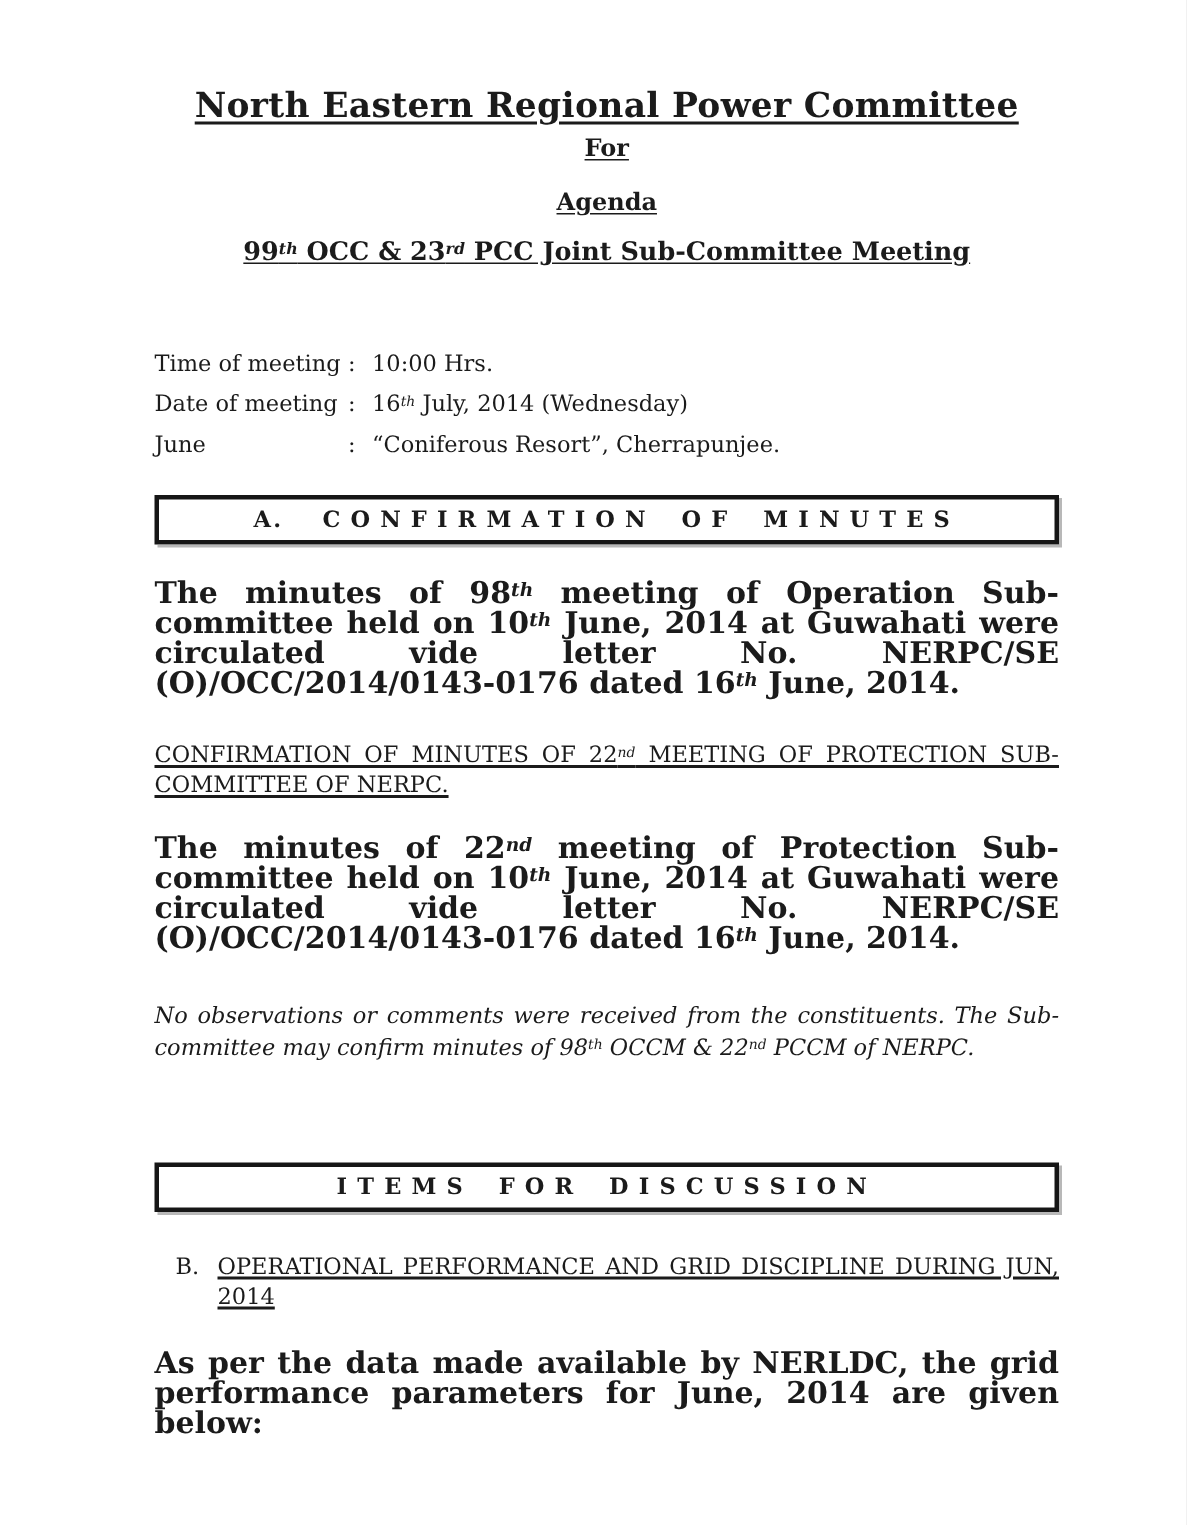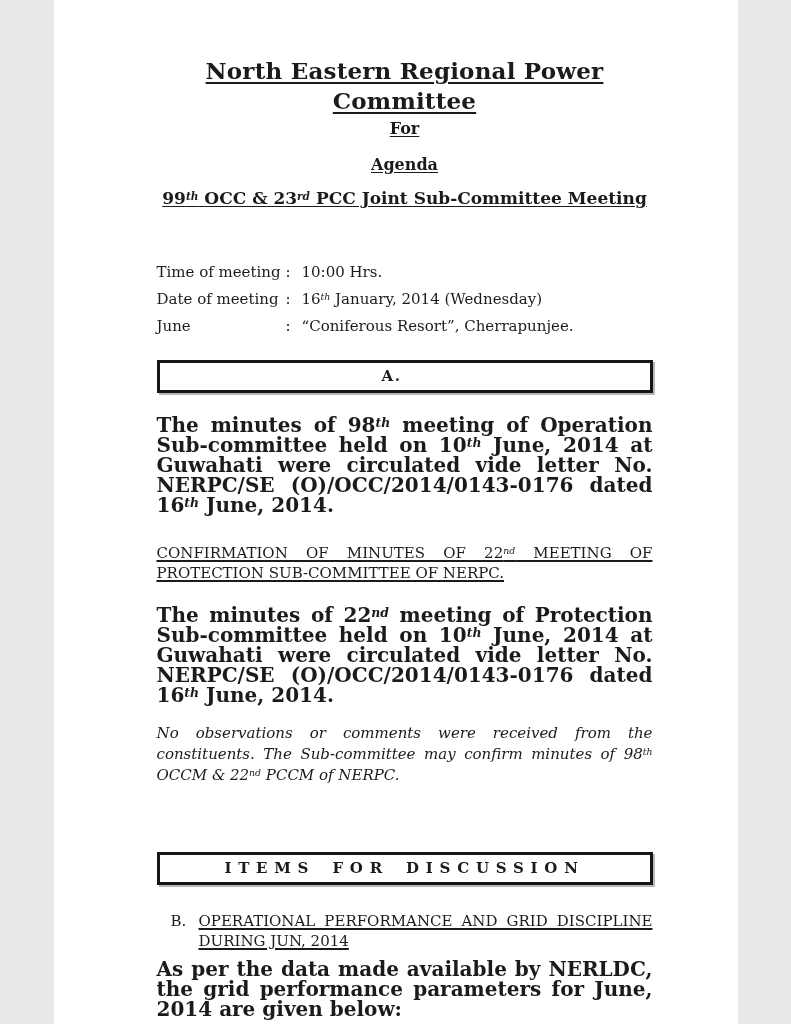--- a/index.html
+++ b/index.html
@@ -1,18 +1,18 @@
 <!DOCTYPE html>
 <html><head>
 <meta charset="utf-8">
 <style>
   html, body { margin: 0; padding: 0; background: #e8e8e8; }
   .page {
     position: relative;
-    width: 684px;
+    width: 791px;
     height: 1024px;
     margin: 0 auto;
     background: #ffffff;
     color: #1b1b1b;
     font-family: "DejaVu Serif", "Liberation Serif", serif;
     box-sizing: border-box;
     padding: 56px 85px 0 103px;
     overflow: hidden;
   }
   sup {
@@ -83,21 +83,21 @@
   }
   .para-bold {
     margin-top: 22px;
     font-size: 20px;
     font-weight: bold;
     line-height: 20px;
     text-align: justify;
   }
   .heading-2 { margin-top: 28px; }
   .note-para {
-    margin-top: 18px;
+    margin-top: 32px;
     font-size: 15px;
     font-style: italic;
     line-height: 21px;
     text-align: justify;
   }
   .section-b { margin-top: 26px; display: flex; }
   .section-b .b-marker {
     flex: none;
     width: 28px;
     margin-left: 14px;
@@ -106,21 +106,21 @@
   }
   .section-b .b-heading {
     flex: 1;
     font-size: 15px;
     line-height: 20px;
     text-align: justify;
     text-decoration: underline;
     text-underline-offset: 2px;
     text-decoration-thickness: 1.5px;
   }
-  .final-para { margin-top: 8px; }
+  .final-para { margin-top: 24px; }
 </style>
 </head>
 <body>
 
 <div class="page">
 
   <div class="doc-title">North Eastern Regional Power Committee</div>
 
   <div class="sub-label for">For</div>
   <div class="sub-label agenda">Agenda</div>
@@ -129,31 +129,32 @@
 
   <div class="details">
     <div class="detail-row">
       <span class="detail-label">Time of meeting</span>
       <span class="detail-sep">:</span>
       <span class="detail-value"><span>10:00 Hrs.</span></span>
     </div>
     <div class="detail-row">
       <span class="detail-label">Date of meeting</span>
       <span class="detail-sep">:</span>
-      <span class="detail-value"><span>16</span><sup>th</sup><span> January, 2014 (Wednesday)</span></span>
+      <span class="detail-value"><span>16</span><sup>th</sup><span> July, 2014 (Wednesday)</span></span>
     </div>
     <div class="detail-row">
       <span class="detail-label">June</span>
       <span class="detail-sep">:</span>
       <span class="detail-value"><span>“Coniferous Resort”, Cherrapunjee.</span></span>
     </div>
   </div>
 
   <div class="box-heading">
     <span class="box-marker">A.</span>
+    <span class="box-title">CONFIRMATION OF MINUTES</span>
   </div>
 
 
   <div class="para-bold"><span>The minutes of 98</span><sup>th</sup><span> meeting of Operation Sub-committee held on 10</span><sup>th</sup><span> June, 2014 at Guwahati were circulated vide letter No. NERPC/SE (O)/OCC/2014/0143-0176 dated 16</span><sup>th</sup><span> June, 2014.</span></div>
 
   <div class="section-heading heading-2"><span>CONFIRMATION OF MINUTES OF 22</span><sup>nd</sup><span> MEETING OF PROTECTION SUB-COMMITTEE OF NERPC.</span></div>
 
   <div class="para-bold"><span>The minutes of 22</span><sup>nd</sup><span> meeting of Protection Sub-committee held on 10</span><sup>th</sup><span> June, 2014 at Guwahati were circulated vide letter No. NERPC/SE (O)/OCC/2014/0143-0176 dated 16</span><sup>th</sup><span> June, 2014.</span></div>
 
   <div class="note-para"><span>No observations or comments were received from the constituents. The Sub-committee may confirm minutes of 98</span><sup>th</sup><span> OCCM &amp; 22</span><sup>nd</sup><span> PCCM of NERPC.</span></div>

